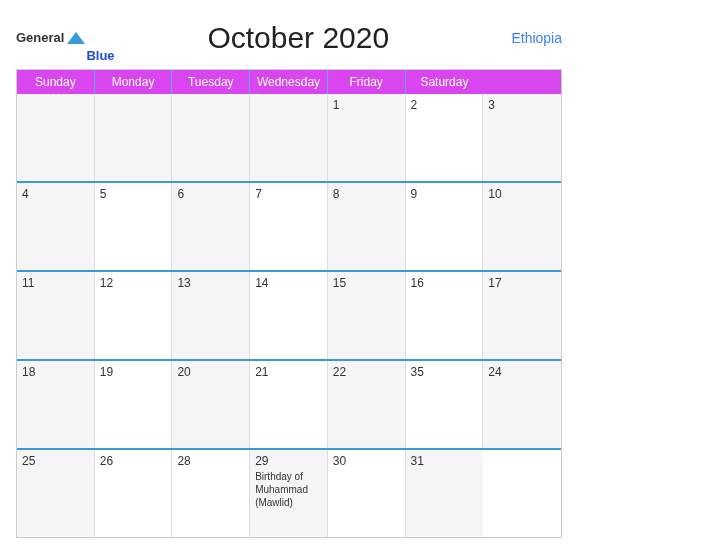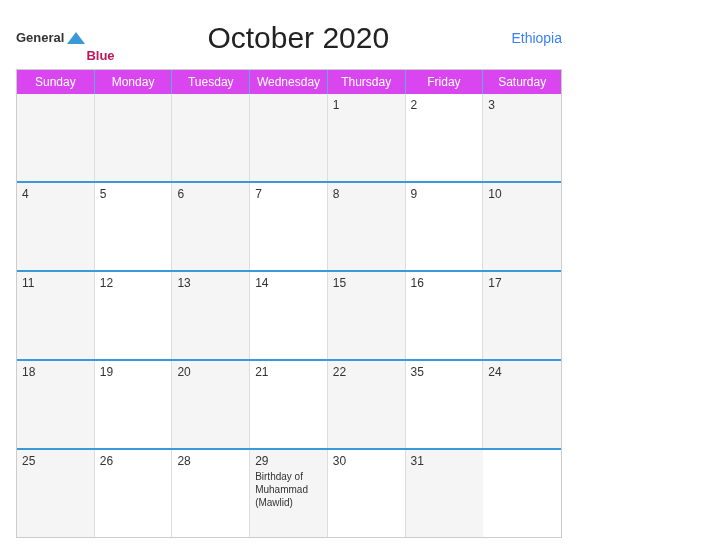--- a/index.html
+++ b/index.html
@@ -28,21 +28,21 @@
       display: flex;
       align-items: center;
       font-size: 13px;
     }
     .logo-general {
       color: #333;
       font-weight: bold;
       font-size: 13px;
     }
     .logo-blue {
-      color: #be185d;
+      color: #1d4ed8;
       font-weight: bold;
       font-size: 13px;
       margin-top: 36px;
     }
     .logo-flag {
       width: 20px;
       height: 14px;
       margin-left: 2px;
       display: inline-block;
     }
@@ -134,21 +134,20 @@
     <h1 class="title">October 2020</h1>
     <div class="country">Ethiopia</div>
   </div>
 
   <div class="calendar">
     <div class="days-header">
       <div class="day-header">Sunday</div>
       <div class="day-header">Monday</div>
       <div class="day-header">Tuesday</div>
       <div class="day-header">Wednesday</div>
-      <div class="day-header">Thursday</div>
       <div class="day-header">Friday</div>
       <div class="day-header">Saturday</div>
     </div>
     <div class="weeks" id="weeks-container">
     <div class="week-row">
           <div class="day-cell empty"></div>
           <div class="day-cell empty"></div>
           <div class="day-cell empty"></div>
           <div class="day-cell empty"></div>
           <div class="day-cell shaded">

